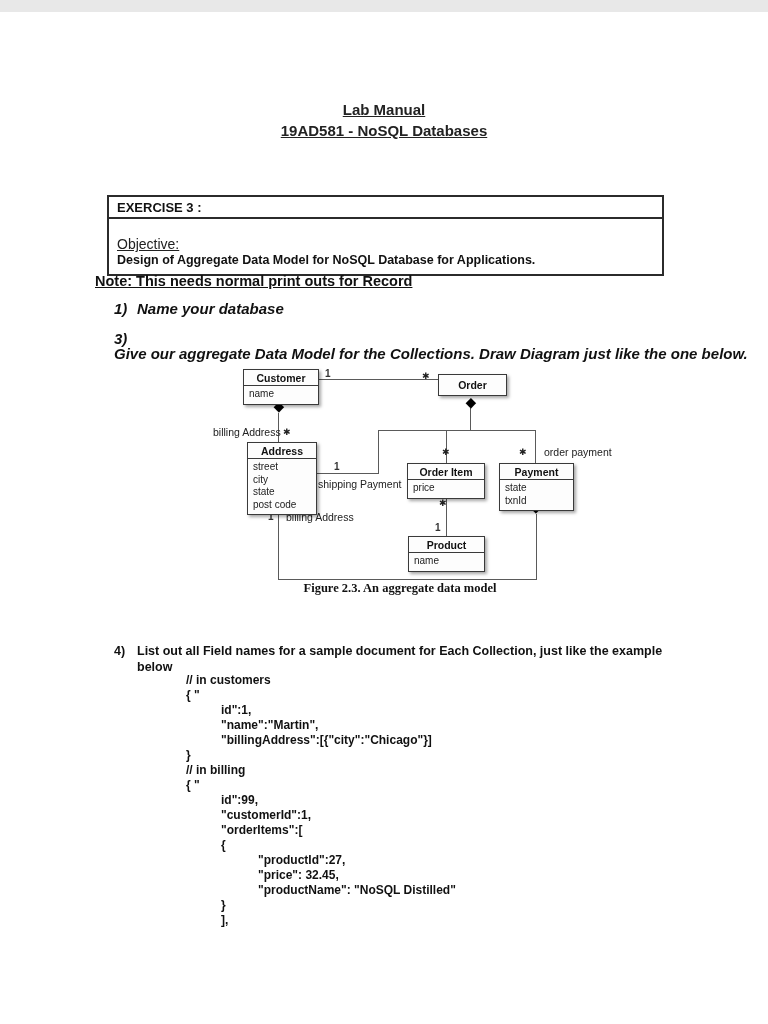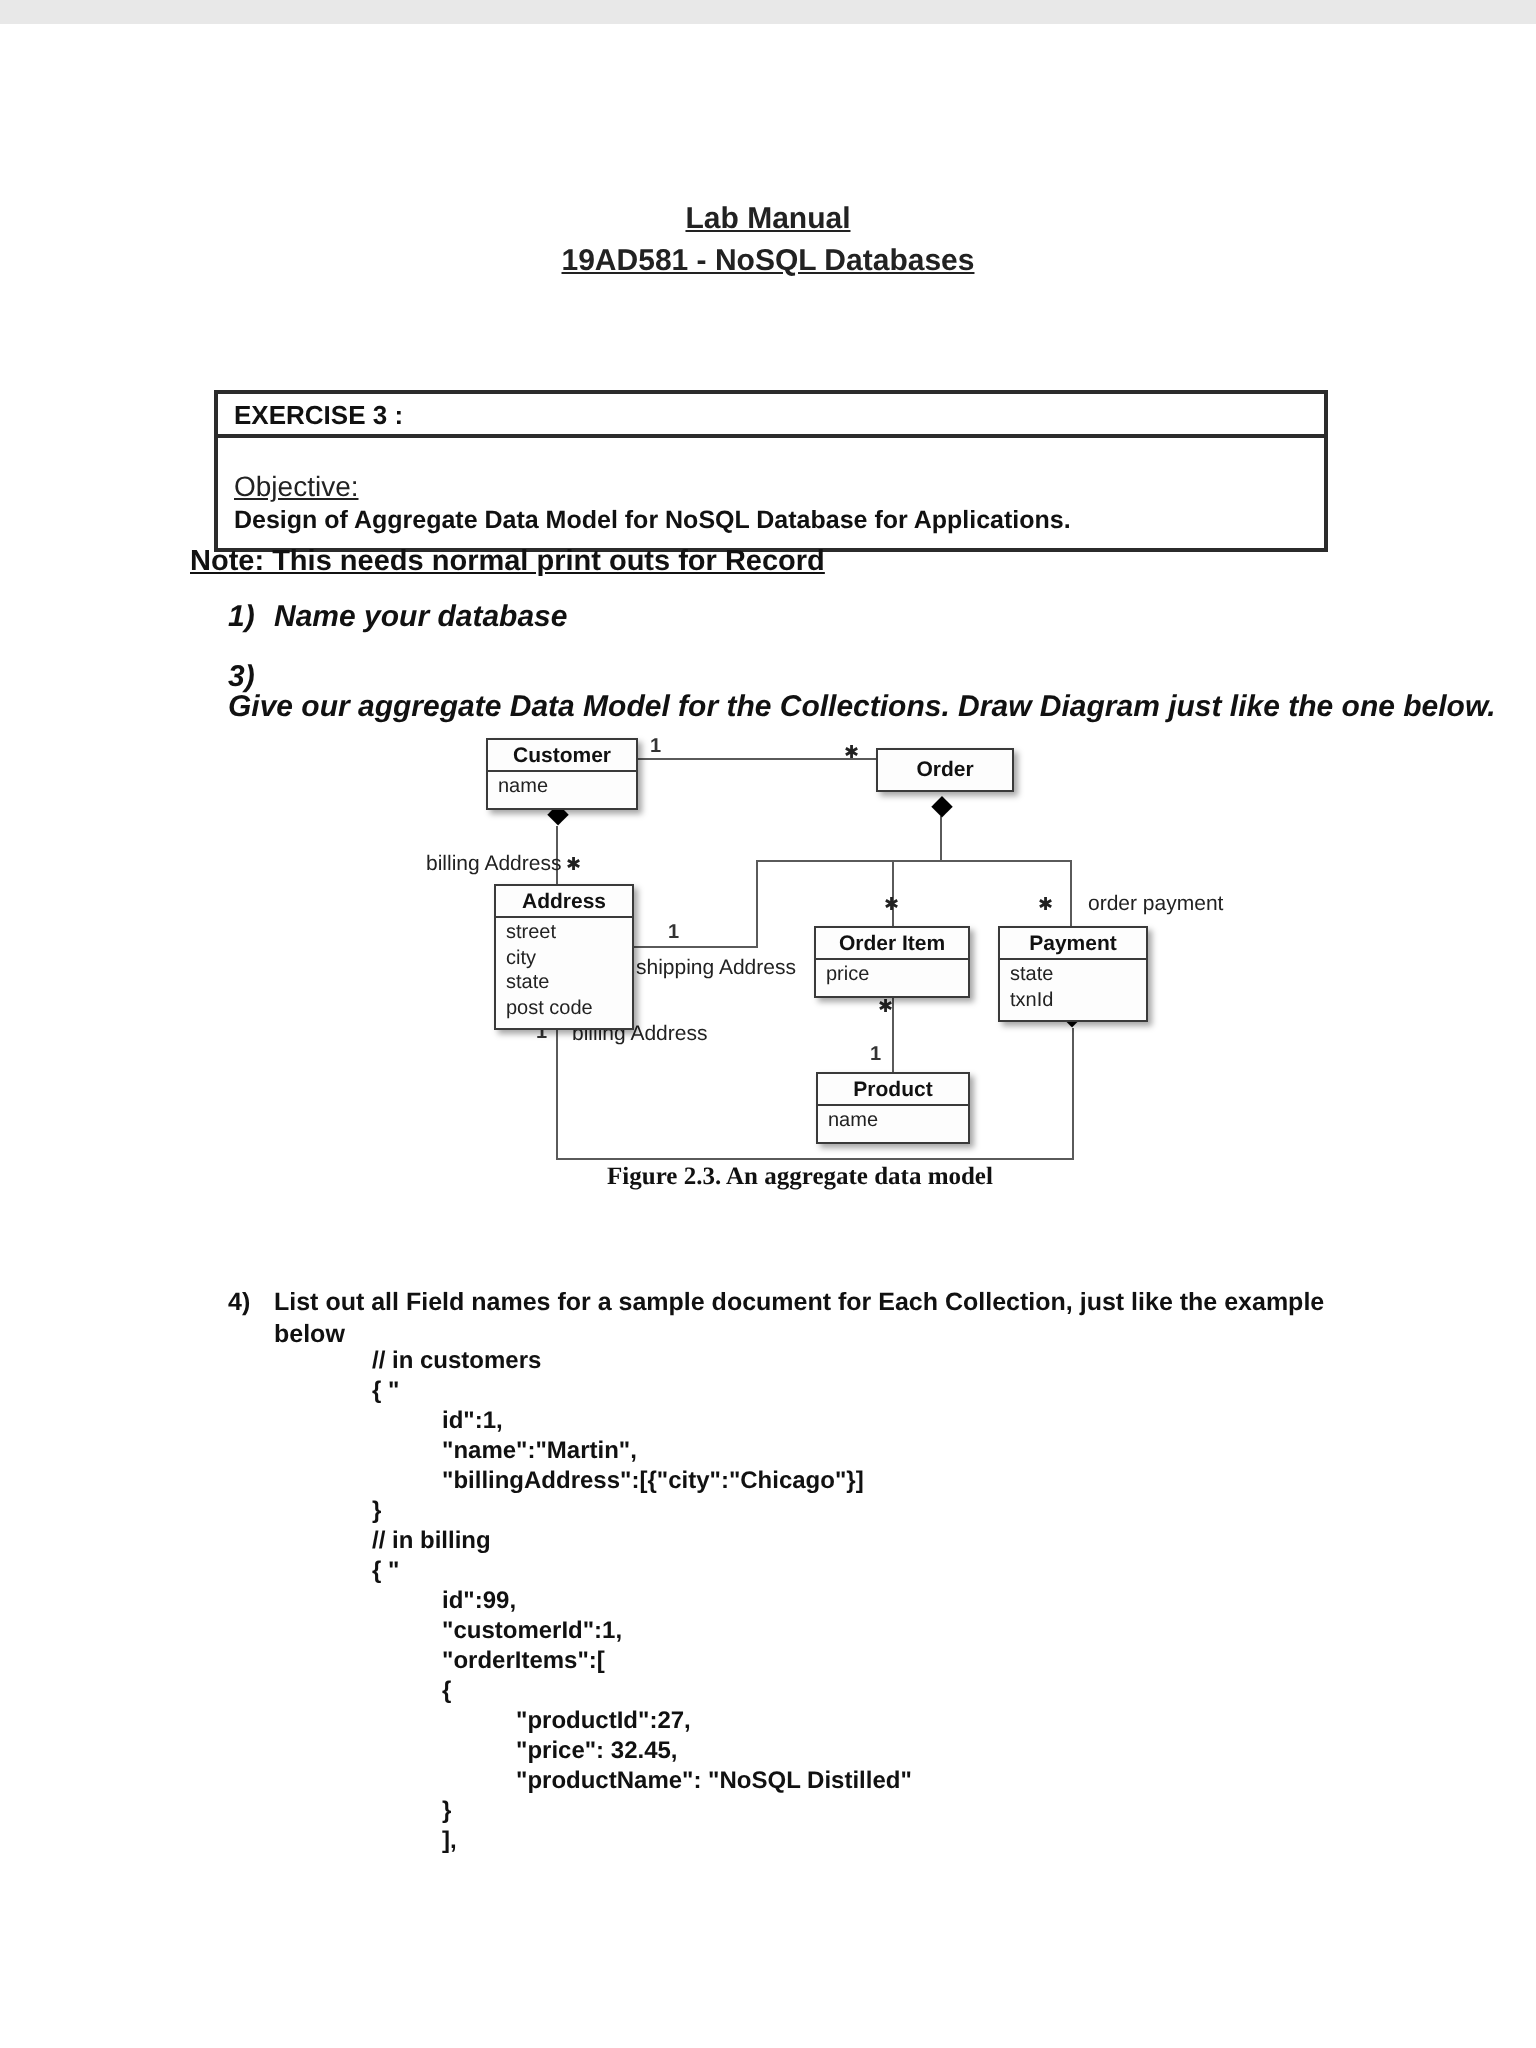--- a/index.html
+++ b/index.html
@@ -92,21 +92,21 @@
 
     <span class="diamond" style="left:273px;top:388px;">◆</span>
     <span class="diamond" style="left:465px;top:384px;">◆</span>
     <span class="diamond" style="left:530px;top:489px;">◆</span>
 
     <span class="mult" style="left:325px;top:357px;">1</span>
     <span class="star" style="left:422px;top:360px;">✱</span>
     <span class="assoc-label" style="left:213px;top:414px;">billing Address</span>
     <span class="star" style="left:283px;top:416px;">✱</span>
     <span class="mult" style="left:334px;top:450px;">1</span>
-    <span class="assoc-label" style="left:318px;top:466px;">shipping Address</span>
+    <span class="assoc-label" style="left:318px;top:466px;">shipping Payment</span>
     <span class="star" style="left:442px;top:436px;">✱</span>
     <span class="star" style="left:519px;top:436px;">✱</span>
     <span class="assoc-label" style="left:544px;top:434px;">order payment</span>
     <span class="star" style="left:439px;top:487px;">✱</span>
     <span class="mult" style="left:435px;top:511px;">1</span>
     <span class="mult" style="left:268px;top:500px;">1</span>
     <span class="assoc-label" style="left:286px;top:499px;">billing Address</span>
 
     <div class="uml-box" style="left:243px;top:357px;width:74px;">
       <div class="uml-title">Customer</div>

